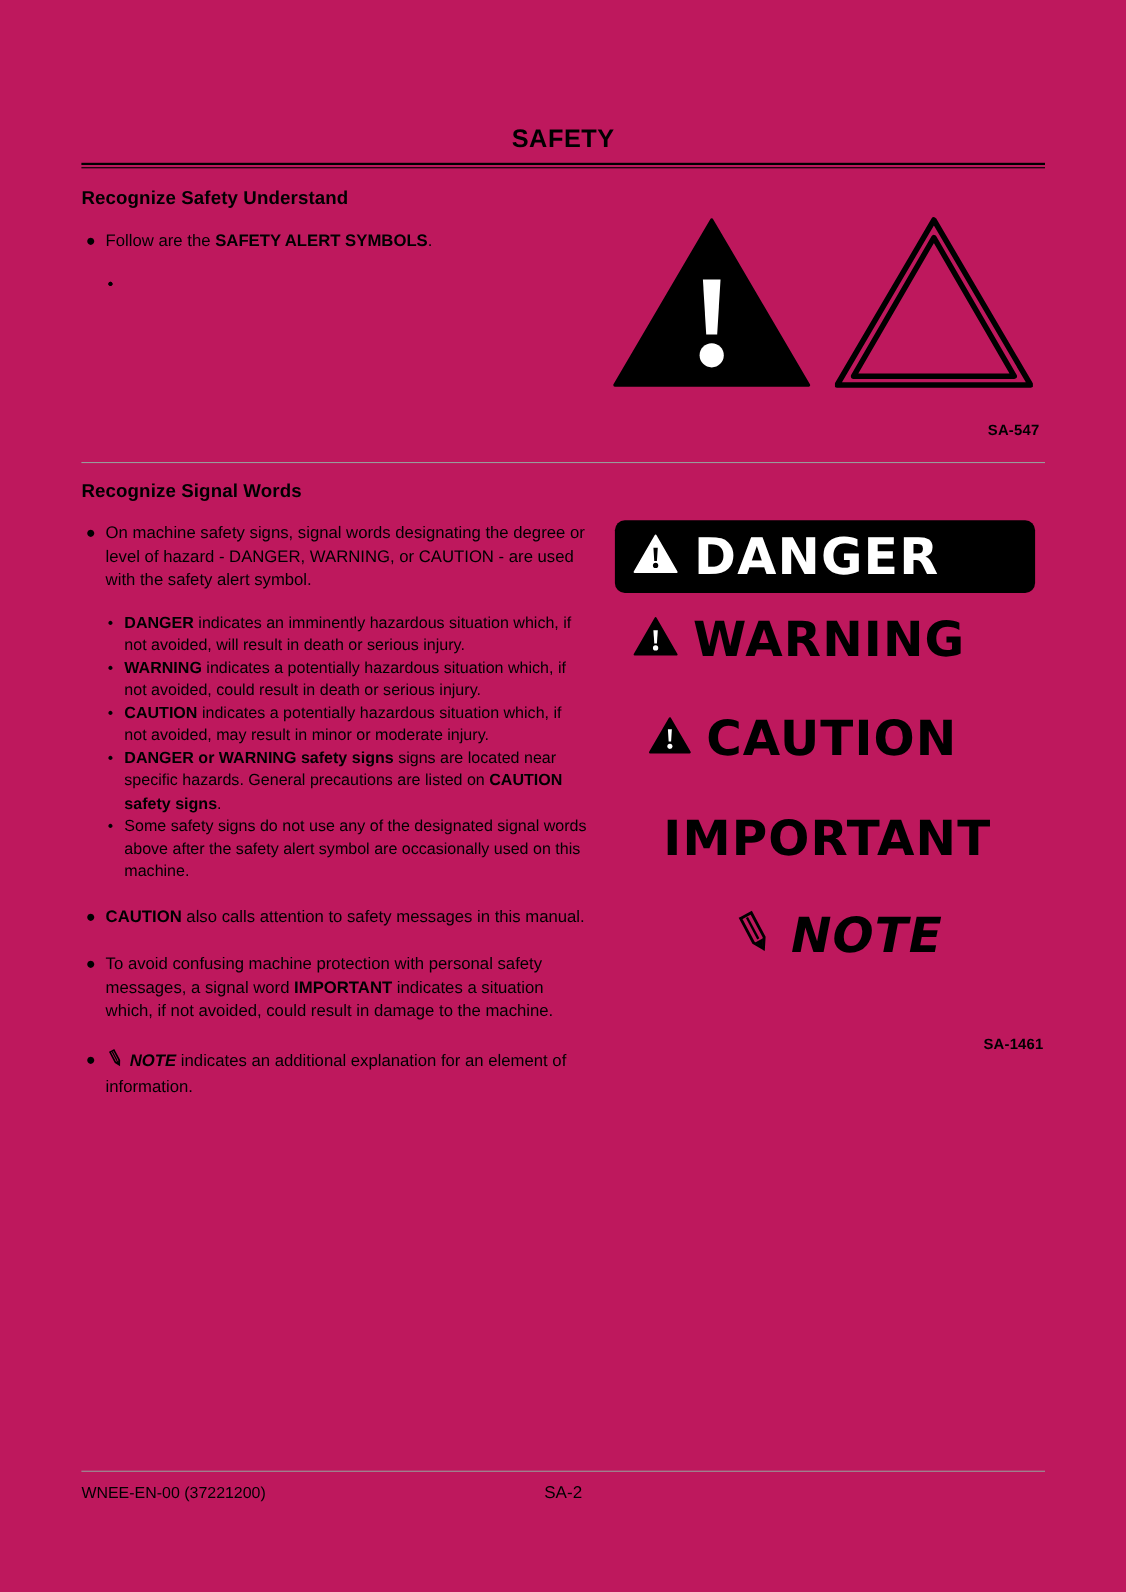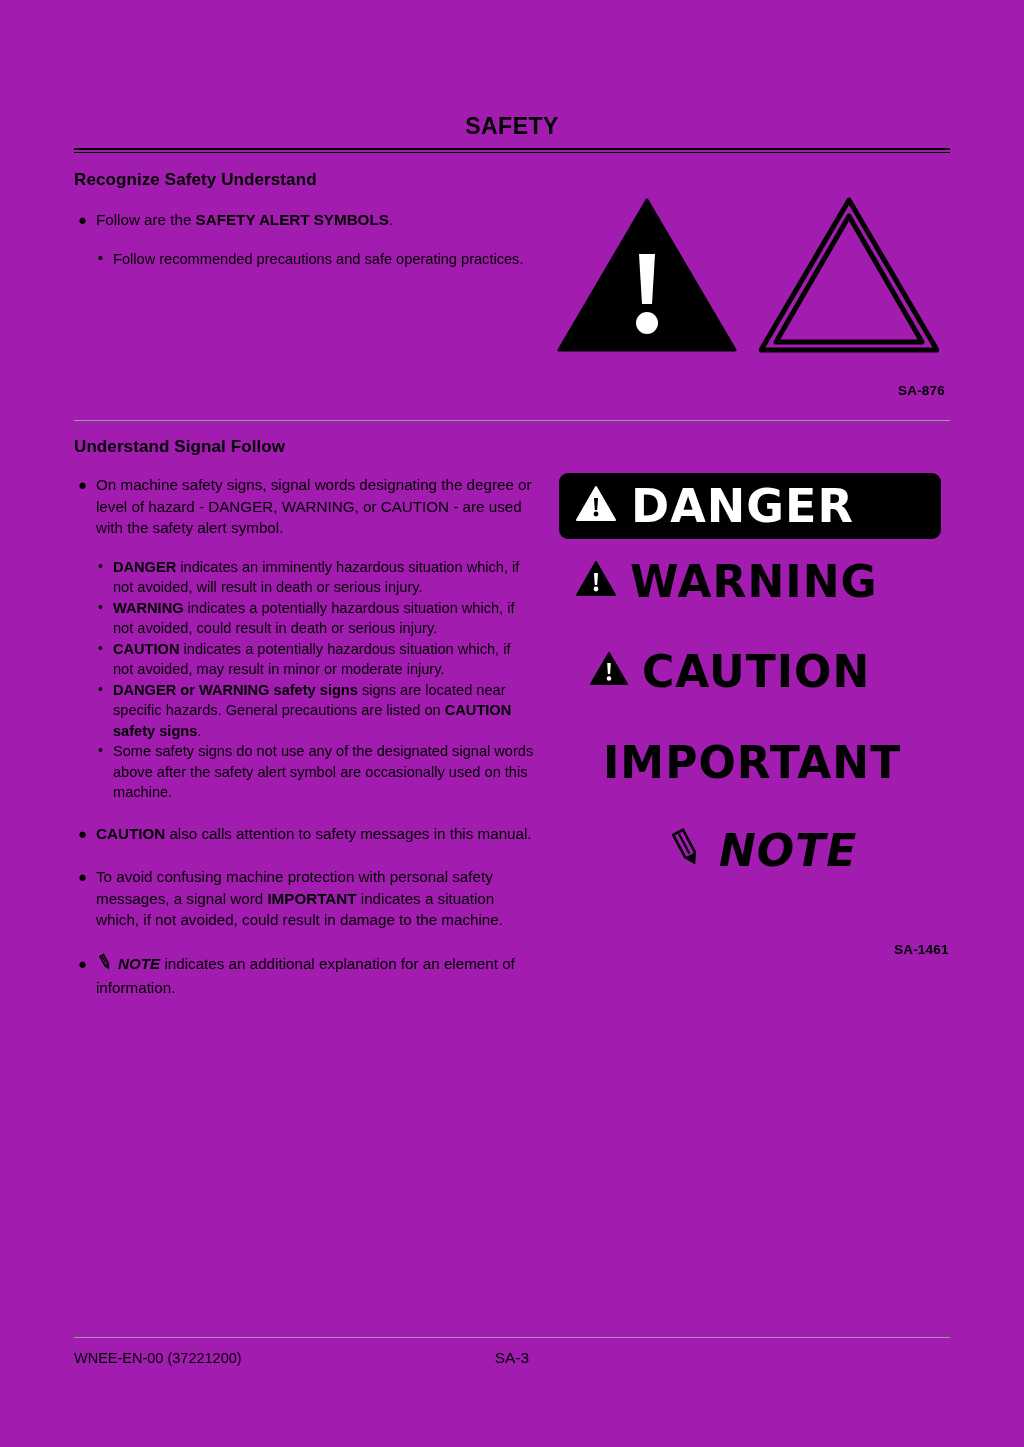--- a/index.html
+++ b/index.html
@@ -8,21 +8,21 @@
     background: #ffffff;
   }
   body {
     font-family: "Liberation Sans", sans-serif;
     color: #000000;
   }
   .page {
     position: relative;
     width: 1024px;
     height: 1447px;
-    background: #a21caf;
+    background: #be185d;
     overflow: hidden;
   }
   .content {
     position: absolute;
     left: 74px;
     top: 0;
     width: 876px;
     height: 1447px;
   }
 
@@ -195,21 +195,20 @@
         <span class="dot">●</span>
         <span><span>Follow are the </span><b>SAFETY ALERT SYMBOLS</b><span>.</span></span>
       </div>
       <div class="gap-m"></div>
       <div class="subgroup">
         <div class="sub-row">
           <span class="tick">•</span>
         </div>
         <div class="sub-row">
           <span class="tick">•</span>
-          <span>Follow recommended precautions and safe operating practices.</span>
         </div>
       </div>
     </div>
 
     <div class="fig" style="left:483px; top:196px;">
       <div style="display:flex; gap:22px; align-items:flex-end;">
         <div class="tri-solid">
           <svg width="180" height="158" viewBox="0 0 180 158">
             <path d="M90 4 L178 154 L2 154 Z" fill="#000" stroke="#000" stroke-width="3" stroke-linejoin="round"></path>
             <path d="M90 12 L170 149 L10 149 Z" fill="#000"></path>
@@ -218,25 +217,25 @@
           </svg>
         </div>
         <div class="tri-outline">
           <svg width="180" height="158" viewBox="0 0 180 158">
             <path d="M90 4 L178 154 L2 154 Z" fill="none" stroke="#000" stroke-width="5" stroke-linejoin="round"></path>
             <path d="M90 20 L163 146 L17 146 Z" fill="none" stroke="#000" stroke-width="5" stroke-linejoin="round"></path>
           </svg>
         </div>
       </div>
     </div>
-    <div class="fig-caption" style="left:824px; top:383px;">SA-876</div>
+    <div class="fig-caption" style="left:824px; top:383px;">SA-547</div>
 
     <div class="rule-thin" style="top:420px;"></div>
 
-    <div class="section-heading" style="left:0; top:437px;">Understand Signal Follow</div>
+    <div class="section-heading" style="left:0; top:437px;">Recognize Signal Words</div>
 
     <div class="textcol" style="left:0; top:474px;">
       <div class="bullet-row">
         <span class="dot">●</span>
         <span>On machine safety signs, signal words designating the degree or level of hazard - DANGER, WARNING, or CAUTION - are used with the safety alert symbol.</span>
       </div>
 
       <div class="gap-m"></div>
 
       <div class="subgroup">
@@ -342,16 +341,16 @@
           </svg>
         </span>
         <span class="note-word" style="font-size:44px; margin-left:12px;">NOTE</span>
       </div>
     </div>
 
     <div class="fig-caption" style="left:820px; top:942px;">SA-1461</div>
 
     <div class="footer-rule"></div>
     <div class="footer-left">WNEE-EN-00 (37221200)</div>
-    <div class="footer-center">SA-3</div>
+    <div class="footer-center">SA-2</div>
 
   </div>
 </div>
 
 </body></html>

